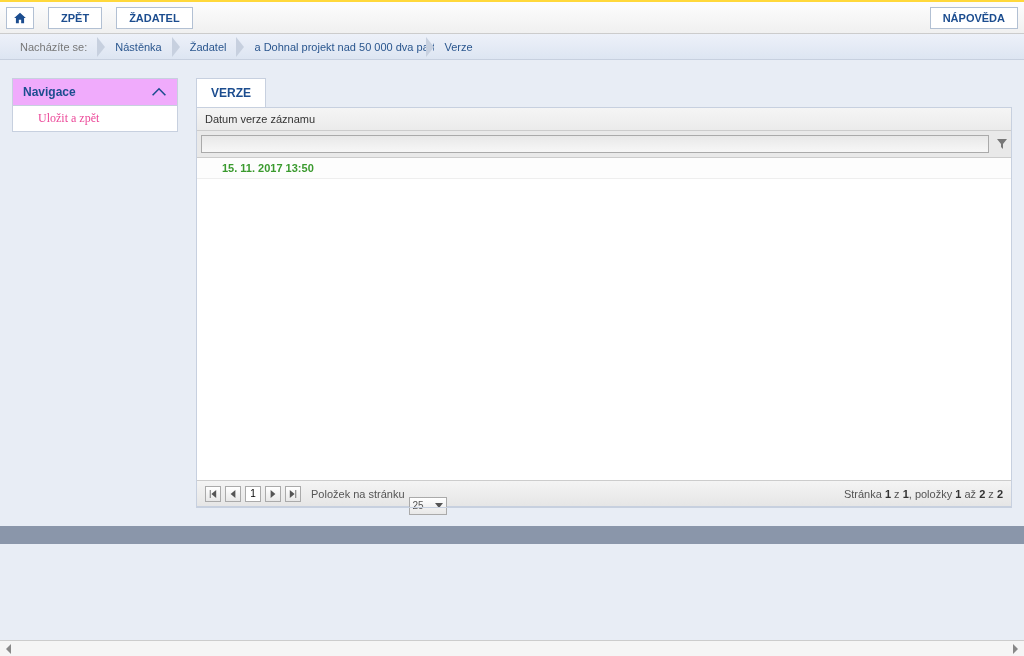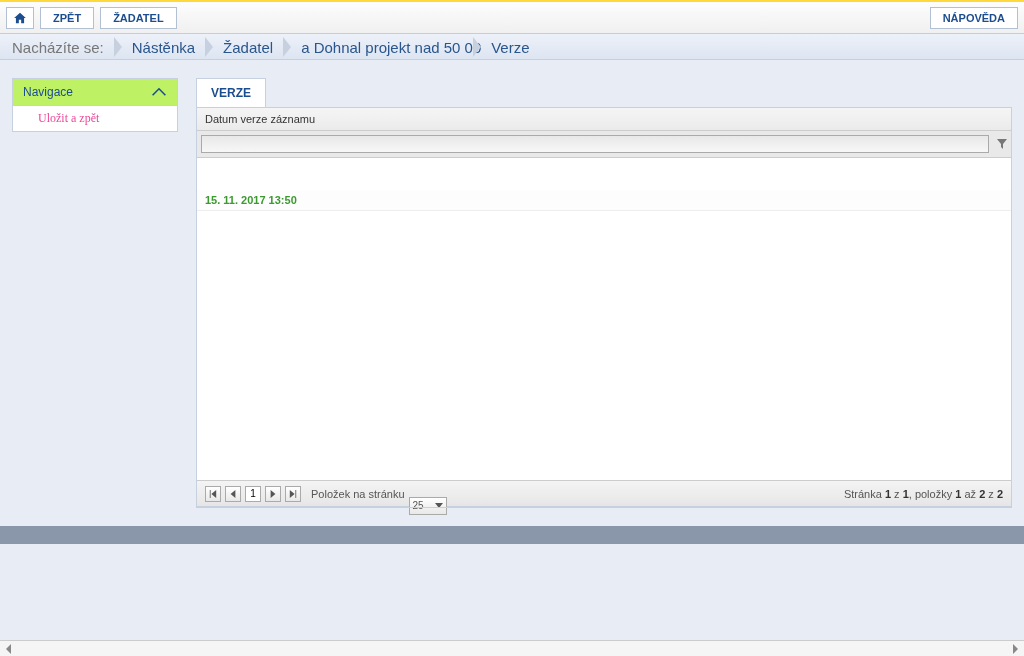--- a/index.html
+++ b/index.html
@@ -3,66 +3,66 @@
 <meta charset="utf-8">
 <style>
   * { box-sizing: border-box; margin: 0; padding: 0; }
   html, body { width: 1024px; height: 656px; font-family: Arial, sans-serif; font-size: 12px; overflow: hidden; }
   body { background: #e8edf5; display: flex; flex-direction: column; }
 
   .topbar {
     background: linear-gradient(#fdfdfd, #f0f0f0);
     border-top: 2px solid #ffd83b;
     border-bottom: 1px solid #ccc;
-    height: 34px; display: flex; align-items: center; padding: 0 6px; gap: 6px;
+    height: 34px; display: flex; align-items: center; padding: 0 6px; gap: 14px;
   }
   .btn {
     border: 1px solid #b2c0d3; background: #fff; height: 22px; padding: 0 12px;
     font-size: 11px; font-weight: bold; color: #1c4d8f; display: inline-flex; align-items: center; justify-content: center;
     cursor: pointer;
   }
   .btn-home { width: 28px; padding: 0; }
   .btn-home svg { width: 14px; height: 14px; fill: #1c4d8f; }
   .topbar-spacer { flex: 1; }
 
   .breadcrumb {
     background: linear-gradient(#edf1f9, #dde5f2);
     border-bottom: 1px solid #c7d0df;
-    height: 26px; display: flex; align-items: flex-start; padding-left: 8px;
-    font-size: 15px; color: #555;
+    height: 26px; display: flex; align-items: center; padding-left: 16px;
+    font-size: 11px; color: #555;
   }
   .crumb { position: relative; padding: 0 18px 0 10px; height: 26px; display: flex; align-items: center; cursor: pointer; color: #2a568e; }
   .crumb.label { color: #777; cursor: default; padding-left: 4px; }
   .crumb::after {
     content: ''; position: absolute; right: 0; top: 3px; width: 0; height: 0;
     border-left: 8px solid #c7d0df; border-top: 10px solid transparent; border-bottom: 10px solid transparent;
   }
   .crumb.last::after { display: none; }
   .crumb.project { max-width: 190px; white-space: nowrap; overflow: hidden; text-overflow: ellipsis; }
 
   .content-area { flex: 1; display: flex; padding: 18px 12px 18px 12px; gap: 18px; background: #e8edf5; }
 
   .side-panel { width: 166px; }
   .nav-header {
-    background: #bef264; border: 1px solid #c7d0df; height: 28px; display: flex; align-items: center; justify-content: space-between;
-    padding: 0 10px; font-weight: normal; color: #1c4d8f; font-size: 12px; cursor: pointer;
+    background: #f0abfc; border: 1px solid #c7d0df; height: 28px; display: flex; align-items: center; justify-content: space-between;
+    padding: 0 10px; font-weight: bold; color: #1c4d8f; font-size: 12px; cursor: pointer;
   }
   .nav-header svg { width: 16px; height: 10px; stroke: #1c4d8f; stroke-width: 2; fill: none; }
   .nav-item { background: #fff; border: 1px solid #c7d0df; border-top: none; height: 26px; display: flex; align-items: center; padding: 0 25px; font-size: 12px; color: #ec4899; cursor: pointer; font-family: Liberation Serif, serif; }
 
   .main-panel { flex: 1; display: flex; flex-direction: column; }
   .tabrow { display: flex; }
   .tab { background: #fff; border: 1px solid #c7d0df; border-bottom: none; padding: 7px 14px; font-weight: bold; color: #1c4d8f; font-size: 12px; cursor: pointer; }
   .grid-box { background: #fff; border: 1px solid #c7d0df; min-height: 400px; display: flex; flex-direction: column; }
   .grid-header { background: linear-gradient(#f5f5f5,#ebebeb); border-bottom: 1px solid #ccc; padding: 5px 8px; font-weight: normal; font-size: 11px; color: #333; }
   .grid-filter-row { display: flex; border-bottom: 1px solid #ccc; background: #e9e9e9; }
   .grid-filter { flex: 1; margin: 4px; height: 18px; border: 1px solid #aaa; background: linear-gradient(#e8e8e8,#f7f7f7); }
   .filter-icon { width: 18px; display:flex;align-items:center;justify-content:center; }
   .filter-icon svg { width: 10px; height: 10px; fill:#777; }
-  .grid-row { padding: 4px 8px; border-bottom: 1px solid #eee; font-size: 11px; cursor: pointer; margin-top: 32px; }
+  .grid-row { padding: 4px 25px; border-bottom: 1px solid #eee; font-size: 11px; cursor: pointer; }
   .grid-row.active { color: #3a9a2e; font-weight: bold; background: #fdfdfd; }
   .grid-row.alt { background: #f2f2f2; color: #333; }
   .grid-body { flex: 1; }
   .grid-pager {
     background: linear-gradient(#f4f4f4,#e6e6e6); border-top: 1px solid #ccc; height: 26px;
     display: flex; align-items: center; padding: 0 8px; gap: 4px; font-size: 11px; color: #555;
   }
   .pager-btn { width: 16px; height: 16px; border: 1px solid #aaa; background: linear-gradient(#fff,#e8e8e8); display:flex;align-items:center;justify-content:center; cursor:pointer; }
   .pager-btn svg { width:8px;height:8px; fill:#555; }
   .pager-input { width: 16px; height:16px; border:1px solid #aaa; text-align:center; font-size:10px; background:#fff; }

